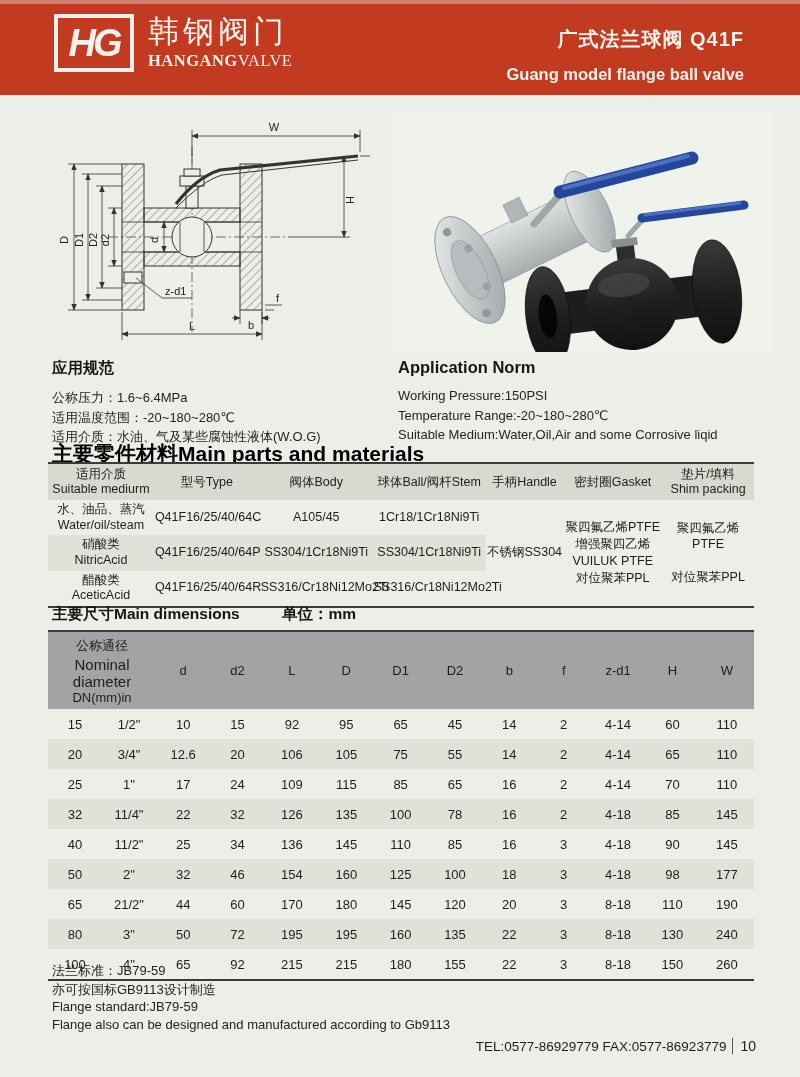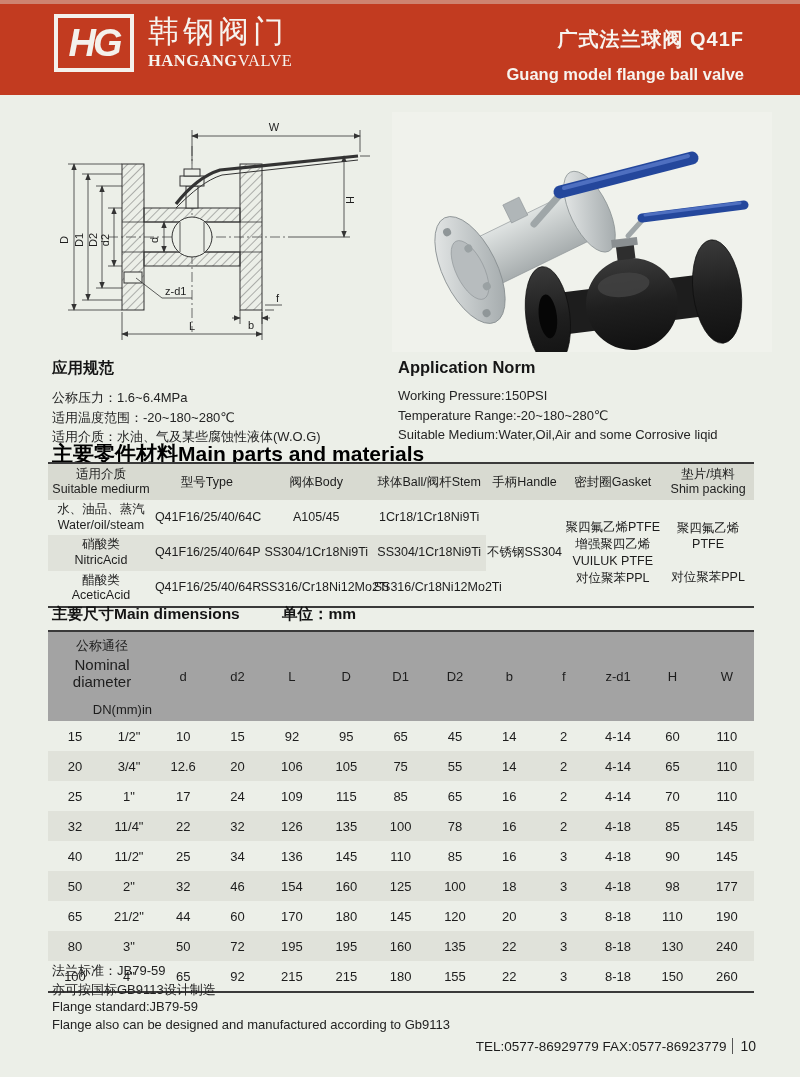--- a/index.html
+++ b/index.html
@@ -46,21 +46,21 @@
   .mat-table .shim div:nth-child(2){margin-top:16px;}
   .c-med{width:15%;} .c-typ{width:15%;} .c-bod{width:16%;} .c-bal{width:16%;}
   .c-han{width:11%;} .c-gas{width:14%;} .c-shi{width:13%;}
 
   
   .dim-table{position:absolute;left:48px;top:630px;width:706px;border-top:2px solid #3a3a3a;border-bottom:2px solid #3a3a3a;font-size:13px;}
   .dim-table thead th{background:#a3a3a3;font-weight:normal;height:68px;vertical-align:middle;color:#1d1d1d;padding:0 1px;}
   .dim-table th.nd{text-align:left;padding:5px 0 4px 0;vertical-align:top;}
   .dim-table .nd-cn{text-align:center;font-size:13px;}
   .dim-table .nd-en{text-align:center;font-size:15px;margin-top:1px;}
-  .dim-table .nd-sub{display:flex;justify-content:flex-end;margin-top:12px;padding:0 4px;}
+  .dim-table .nd-sub{display:flex;justify-content:center;padding:0 4px;}
   .dim-table tbody td{height:28px;text-align:center;color:#1d1d1d;}
   .dim-table tbody tr.stripe{background:#e0e2da;}
   .col-dn{width:54px;} .col-in{width:54px;}
 
   
   .foot-cn{position:absolute;left:52px;top:962px;font-size:13px;line-height:1.45;color:#222;}
   .foot-en{position:absolute;left:52px;top:998px;font-size:13px;line-height:1.4;color:#222;}
   .contact{position:absolute;right:44px;top:1038px;font-size:13.5px;color:#1c1c1c;display:flex;align-items:center;}
   .contact .pageno{border-left:1px solid #555;margin-left:6px;padding-left:7px;font-size:14px;}
 

